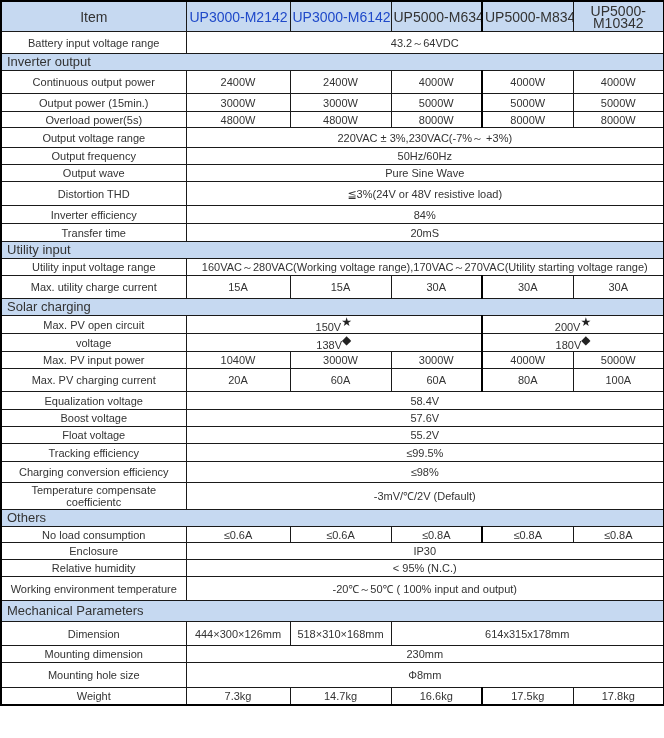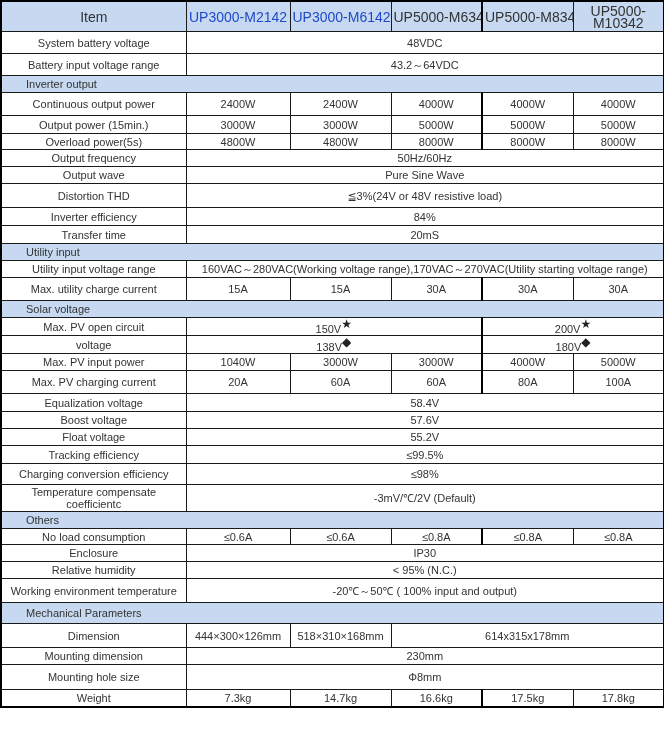--- a/index.html
+++ b/index.html
@@ -1,23 +1,23 @@
 <!DOCTYPE html>
 <html><head>
 <meta charset="utf-8">
 <style>
   html, body { margin: 0; padding: 0; background: #ffffff; }
   body { width: 664px; height: 738px; overflow: hidden; font-family: "Liberation Sans", sans-serif; font-size: 11px; color: #333333; }
   table.spec { border-collapse: collapse; table-layout: fixed; width: 663px; margin: 0; }
   table.spec td { border: 1px solid #1a1a1a; text-align: center; vertical-align: middle; padding: 0 2px; line-height: 12px; overflow: hidden; white-space: nowrap; }
   table.spec td.wrap { white-space: normal; }
   table.spec tr.hdr td { background: #c6d9f1; height: 29px; font-size: 14px; }
-  table.spec tr.hdr td.model-blue { color: #1f49c9; }
+  table.spec tr.hdr td.model-blue { color: #1f49c9; text-align: right; }
   table.spec tr.hdr td.model-dark { color: #333333; }
-  table.spec tr.section td { background: #c6d9f1; text-align: left; padding-left: 24px; height: 16px; font-size: 11px; color: #333; }
+  table.spec tr.section td { background: #c6d9f1; text-align: left; padding-left: 5px; height: 16px; font-size: 13px; color: #333; }
   table.spec td.lbl { color: #333; }
   .thick-l { border-left: 2px solid #000 !important; }
   .sup { font-size: 12px; color: #222; vertical-align: 5px; margin-left: 0; }
   .sym-val { display: inline-block; }
   table.spec { border: 2px solid #000; }
 </style>
 </head>
 <body>
 
 <table class="spec">
@@ -34,24 +34,20 @@
     <tr class="hdr">
       <td>Item</td>
       <td class="model-blue" style="color: rgb(31, 73, 201);">UP3000-M2142</td>
       <td class="model-blue" style="color: rgb(31, 73, 201);">UP3000-M6142</td>
       <td class="model-dark" style="color: rgb(51, 51, 51);">UP5000-M6342</td>
       <td class="model-dark thick-l" style="color: rgb(51, 51, 51); margin-left: 16px;">UP5000-M8342</td>
       <td class="model-dark wrap" style="color: rgb(51, 51, 51);"><span>UP5000-<br>M10342</span></td>
     </tr>
 
     <tr style="height:22px">
-      <td class="lbl">System battery voltage</td>
-      <td colspan="5">48VDC</td>
-    </tr>
-    <tr style="height:22px">
       <td class="lbl">Battery input voltage range</td>
       <td colspan="5">43.2～64VDC</td>
     </tr>
 
     <tr class="section">
       <td colspan="6">Inverter output</td>
     </tr>
     <tr style="height:23px">
       <td class="lbl">Continuous output power</td>
       <td>2400W</td>
@@ -69,20 +65,24 @@
       <td>5000W</td>
     </tr>
     <tr style="height:16px">
       <td class="lbl">Overload power(5s)</td>
       <td>4800W</td>
       <td>4800W</td>
       <td>8000W</td>
       <td class="thick-l">8000W</td>
       <td>8000W</td>
     </tr>
+    <tr style="height:20px">
+      <td class="lbl">Output voltage range</td>
+      <td colspan="5">220VAC ± 3%,230VAC(-7%～ +3%)</td>
+    </tr>
     <tr style="height:17px">
       <td class="lbl">Output frequency</td>
       <td colspan="5">50Hz/60Hz</td>
     </tr>
     <tr style="height:17px">
       <td class="lbl">Output wave</td>
       <td colspan="5">Pure Sine Wave</td>
     </tr>
     <tr style="height:24px">
       <td class="lbl">Distortion THD</td>
@@ -107,21 +107,21 @@
     <tr style="height:23px">
       <td class="lbl">Max. utility charge current</td>
       <td>15A</td>
       <td>15A</td>
       <td>30A</td>
       <td class="thick-l">30A</td>
       <td>30A</td>
     </tr>
 
     <tr class="section">
-      <td colspan="6">Solar voltage</td>
+      <td colspan="6">Solar charging</td>
     </tr>
     <tr style="height:17px">
       <td class="lbl">Max. PV open circuit</td>
       <td colspan="3">
         <span class="sym-val">150V</span><span class="sup">★</span>
       </td>
       <td colspan="2" class="thick-l">
         <span class="sym-val">200V</span><span class="sup">★</span>
       </td>
     </tr>

